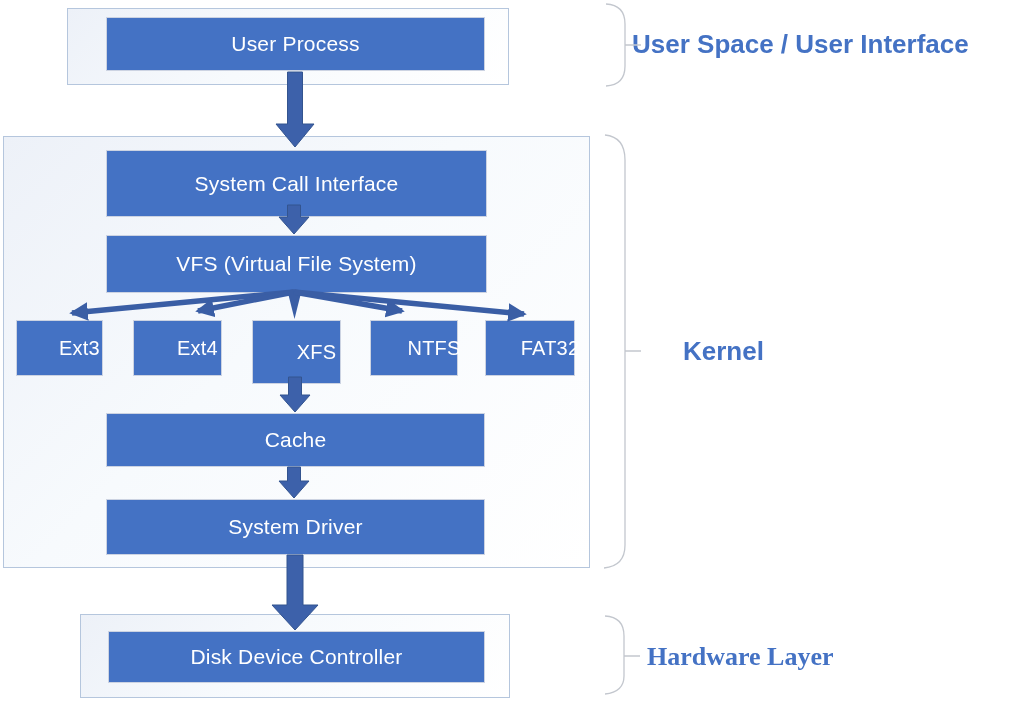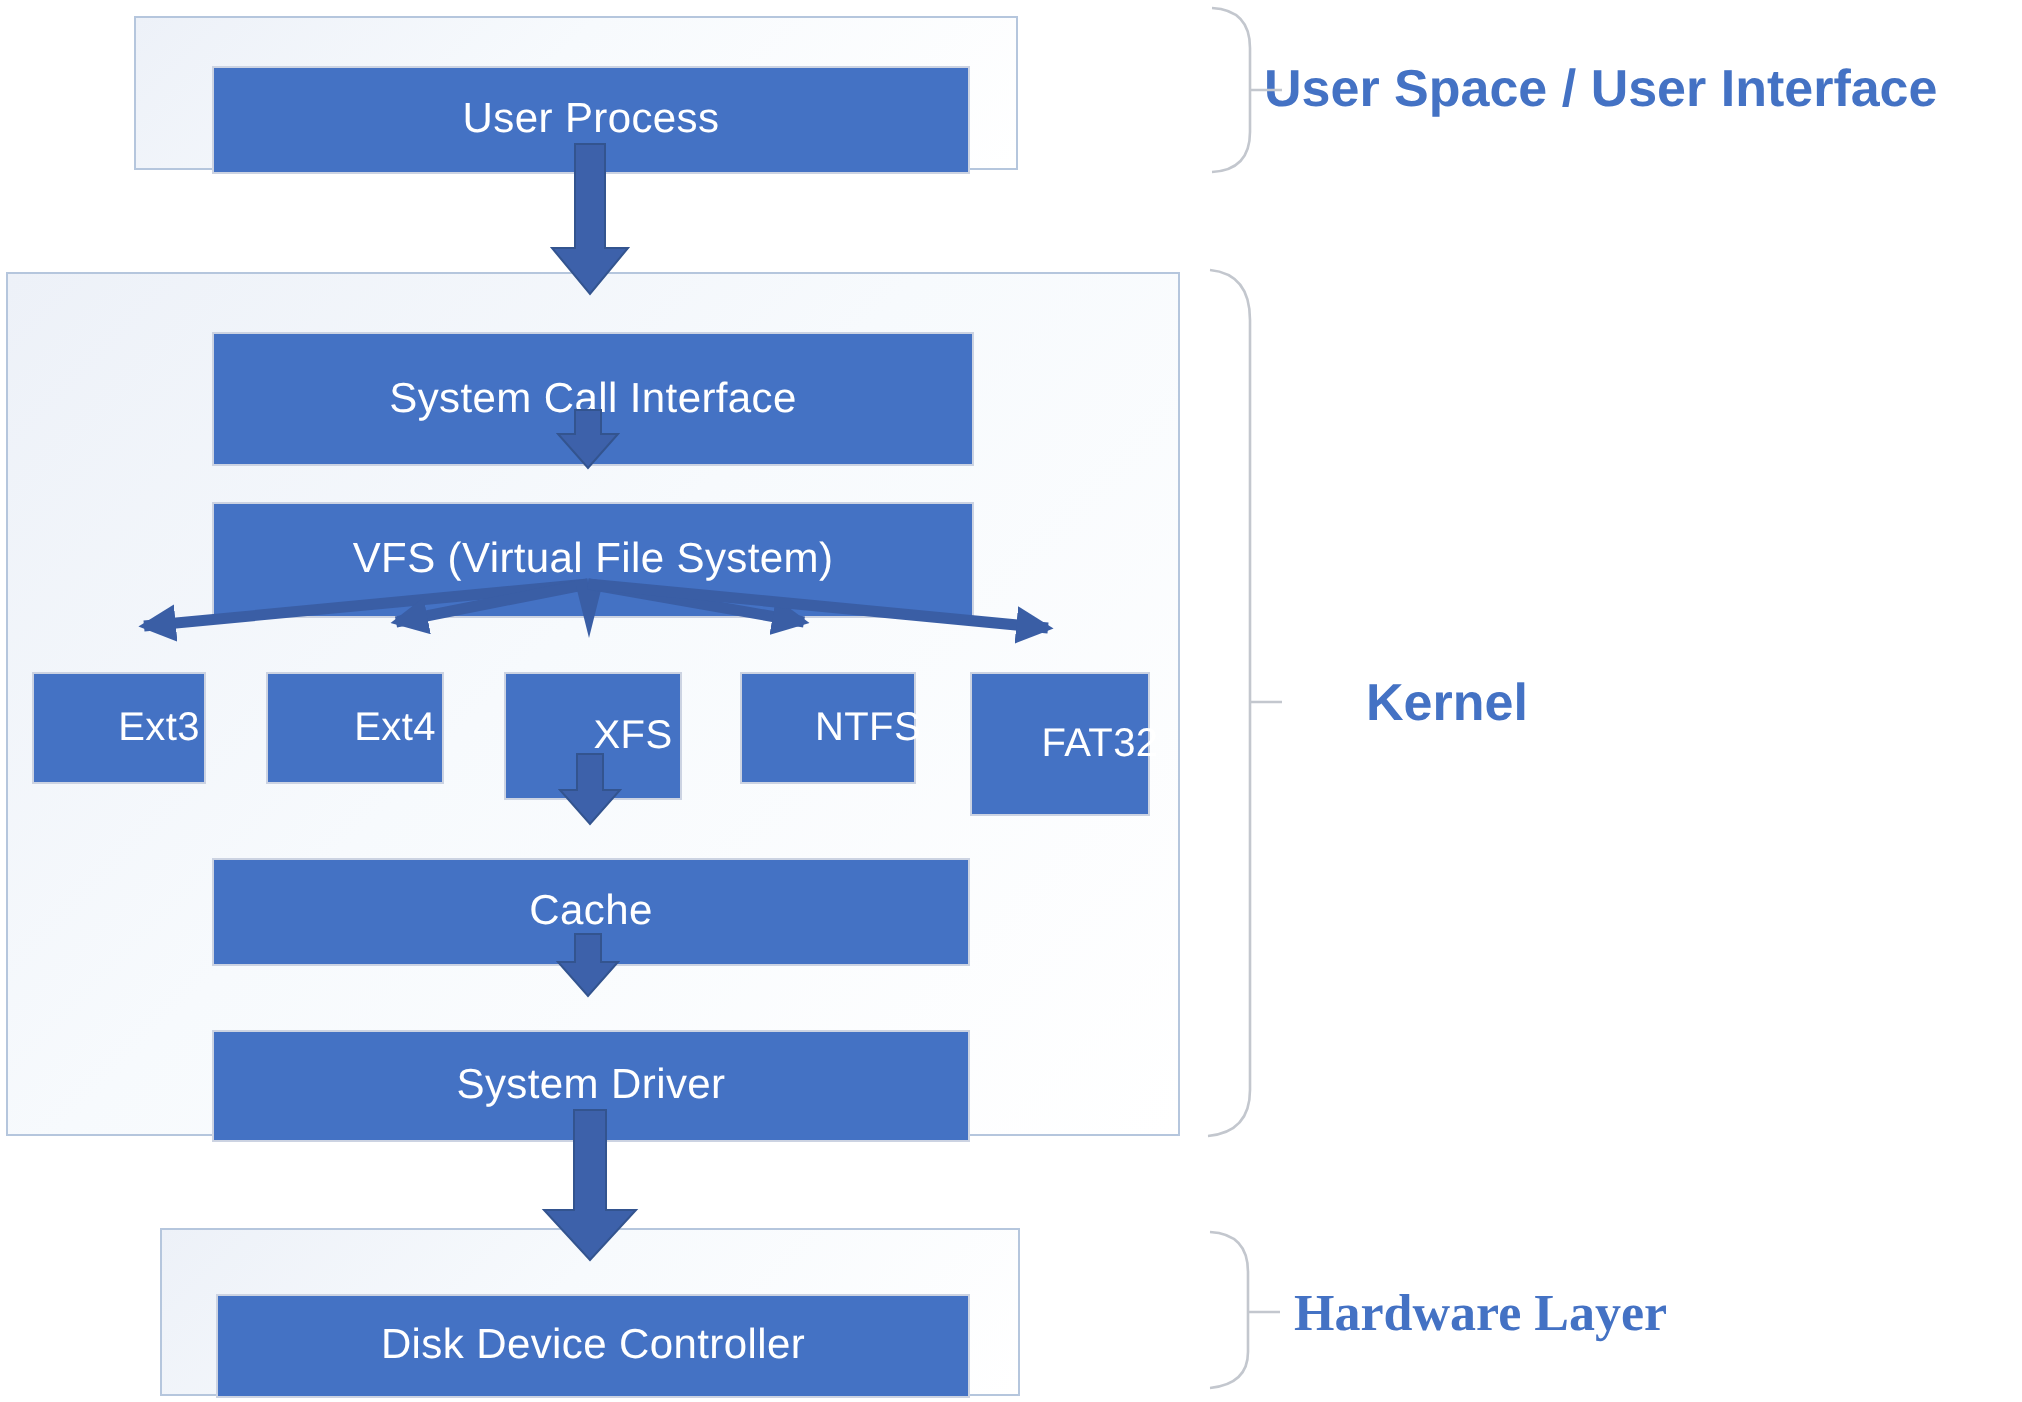--- a/index.html
+++ b/index.html
@@ -32,32 +32,31 @@
     background: #4472c4;
     border: 1px solid #ccd3e2;
     box-sizing: border-box;
     color: #ffffff;
     display: flex;
     align-items: center;
     justify-content: center;
     font-size: 21px;
     text-align: left;
     letter-spacing: 0.2px;
-    margin-top: 16px;
   }
   .node.small { font-size: 20px; padding-left: 40px; }
 
   #node-user-process     { left: 106px; top: 17px;  width: 379px; height: 54px; }
   #node-sci              { left: 106px; top: 150px; width: 381px; height: 67px; }
   #node-vfs              { left: 106px; top: 235px; width: 381px; height: 58px; }
   #node-ext3             { left: 16px;  top: 320px; width: 87px;  height: 56px; }
   #node-ext4             { left: 133px; top: 320px; width: 89px;  height: 56px; }
   #node-xfs              { left: 252px; top: 320px; width: 89px;  height: 64px; }
   #node-ntfs             { left: 370px; top: 320px; width: 88px;  height: 56px; }
-  #node-fat32            { left: 485px; top: 320px; width: 90px;  height: 72px; }
+  #node-fat32            { left: 485px; top: 320px; width: 90px;  height: 56px; }
   #node-cache            { left: 106px; top: 413px; width: 379px; height: 54px; }
   #node-system-driver    { left: 106px; top: 499px; width: 379px; height: 56px; }
   #node-disk-controller  { left: 108px; top: 631px; width: 377px; height: 52px; }
 
   
   .layer-label {
     position: absolute;
     color: #4472c4;
     font-weight: bold;
     font-size: 26px;

